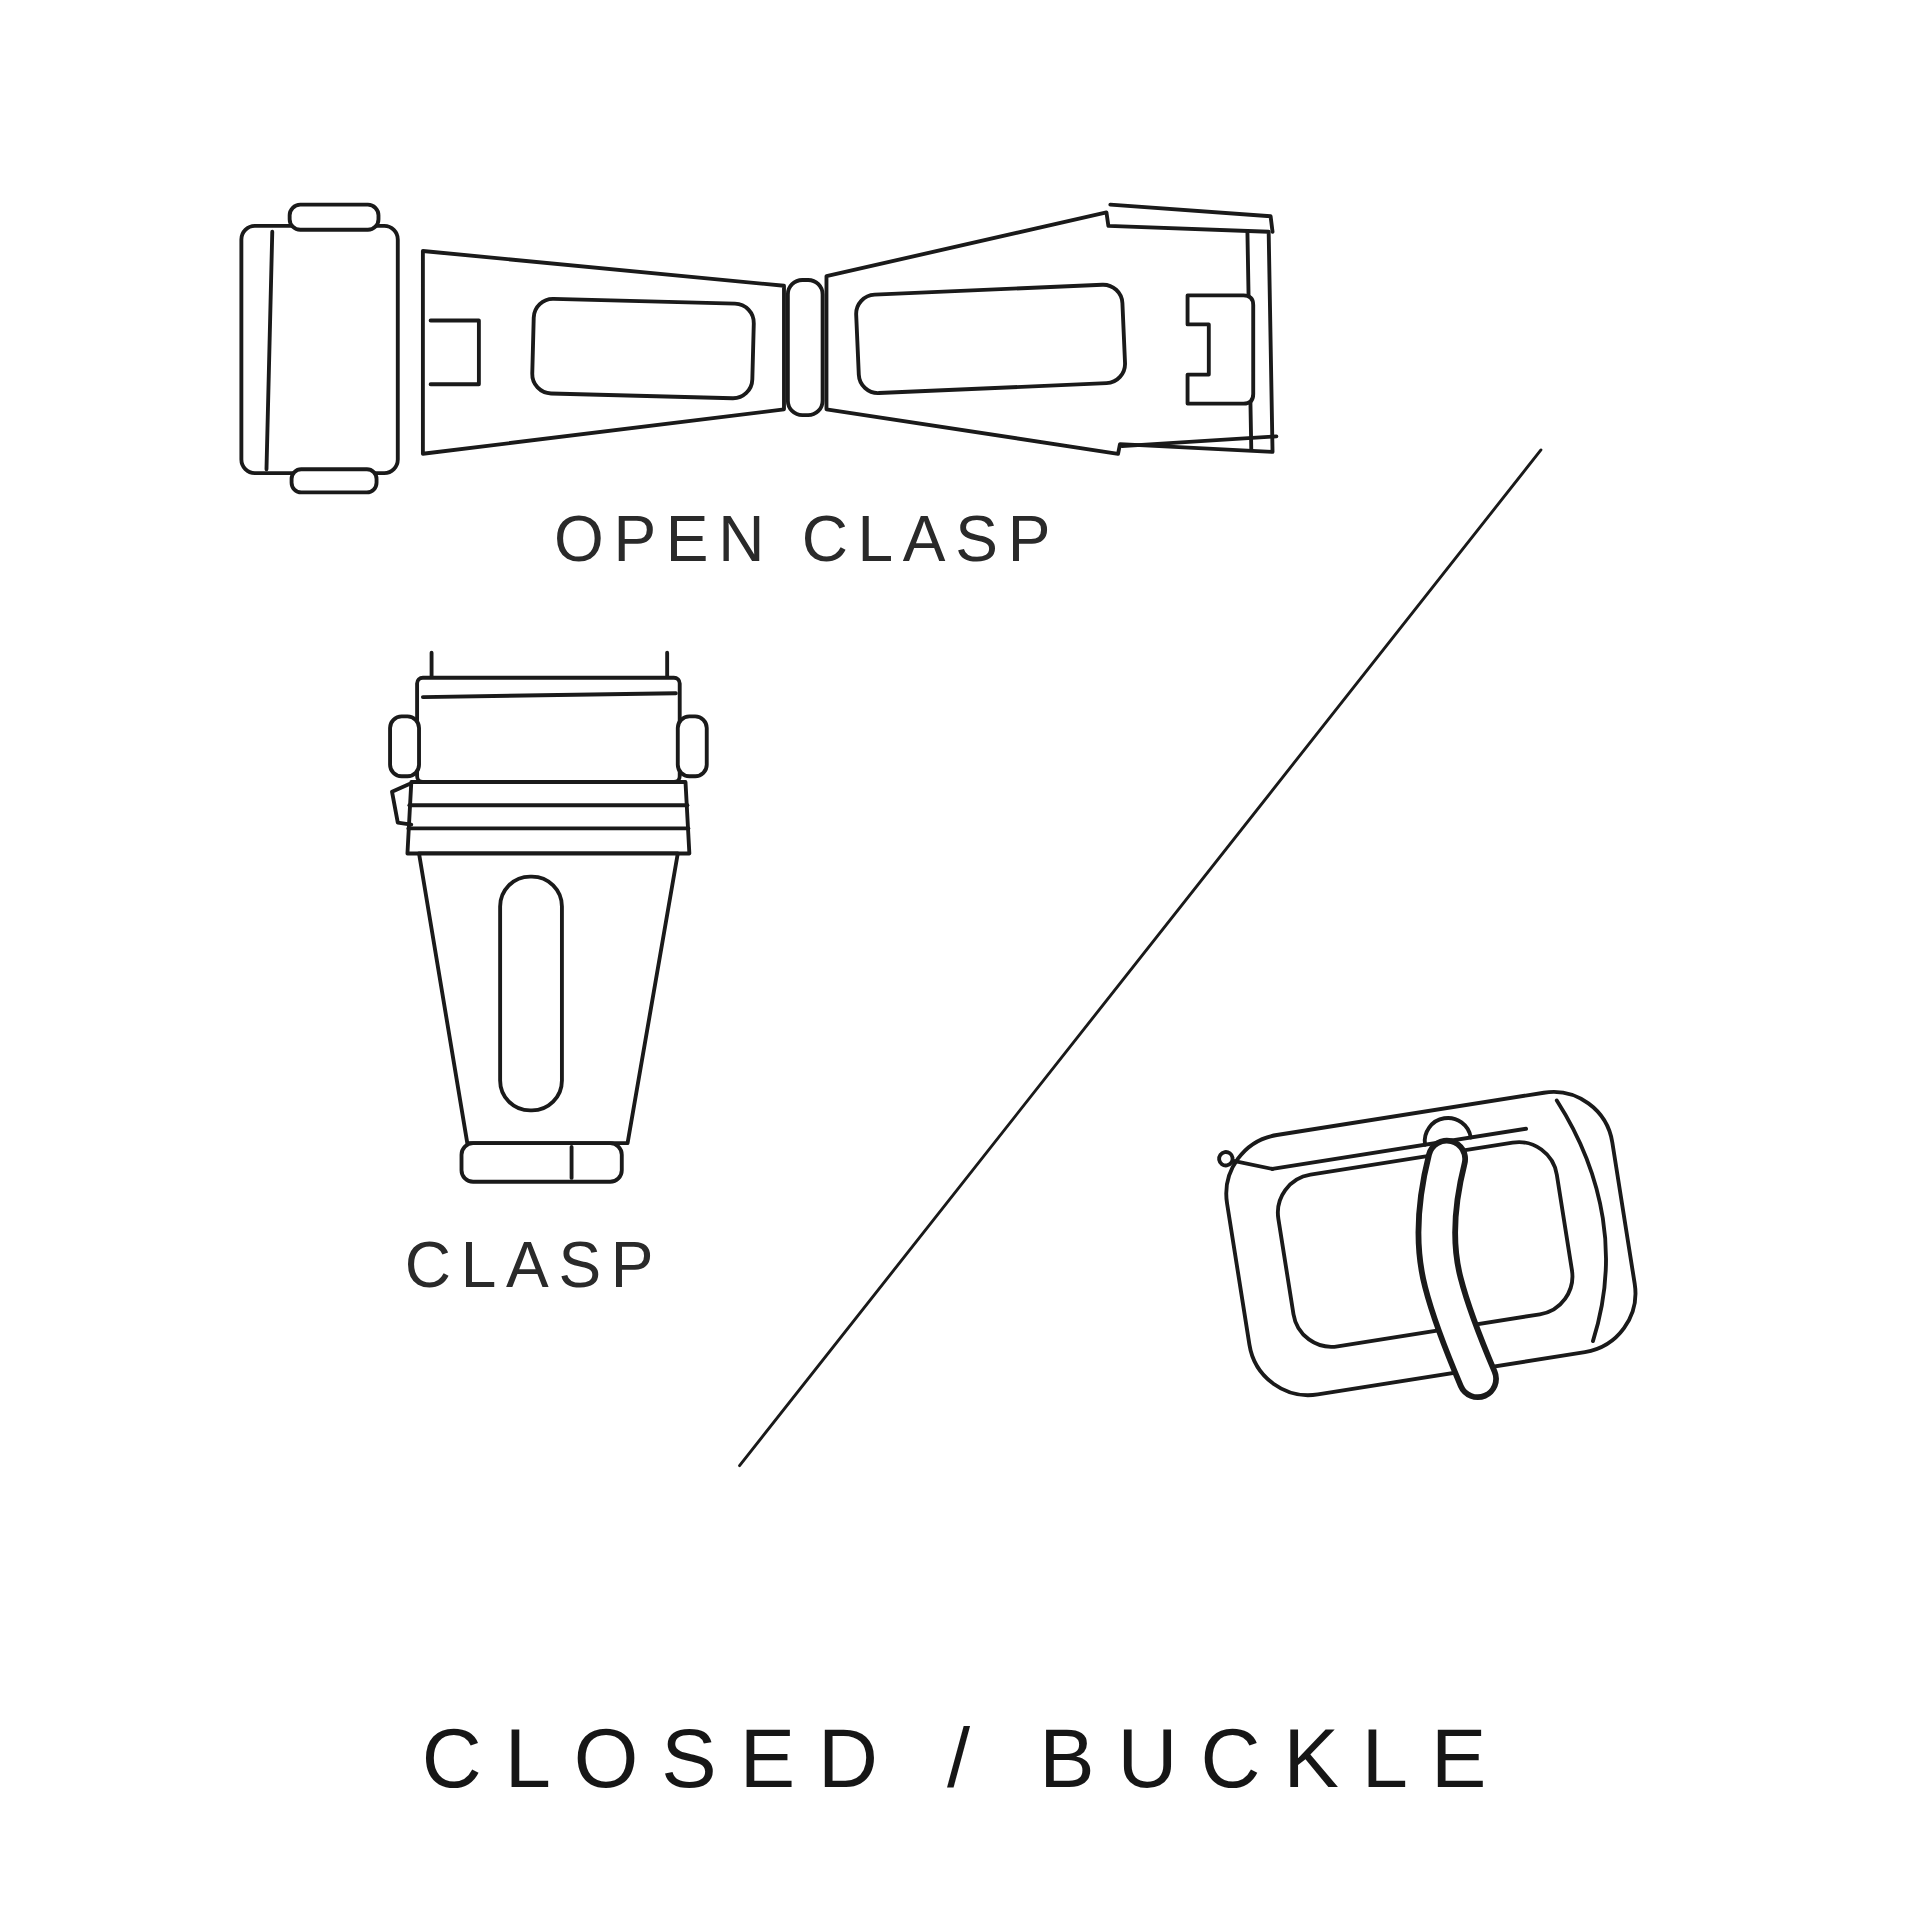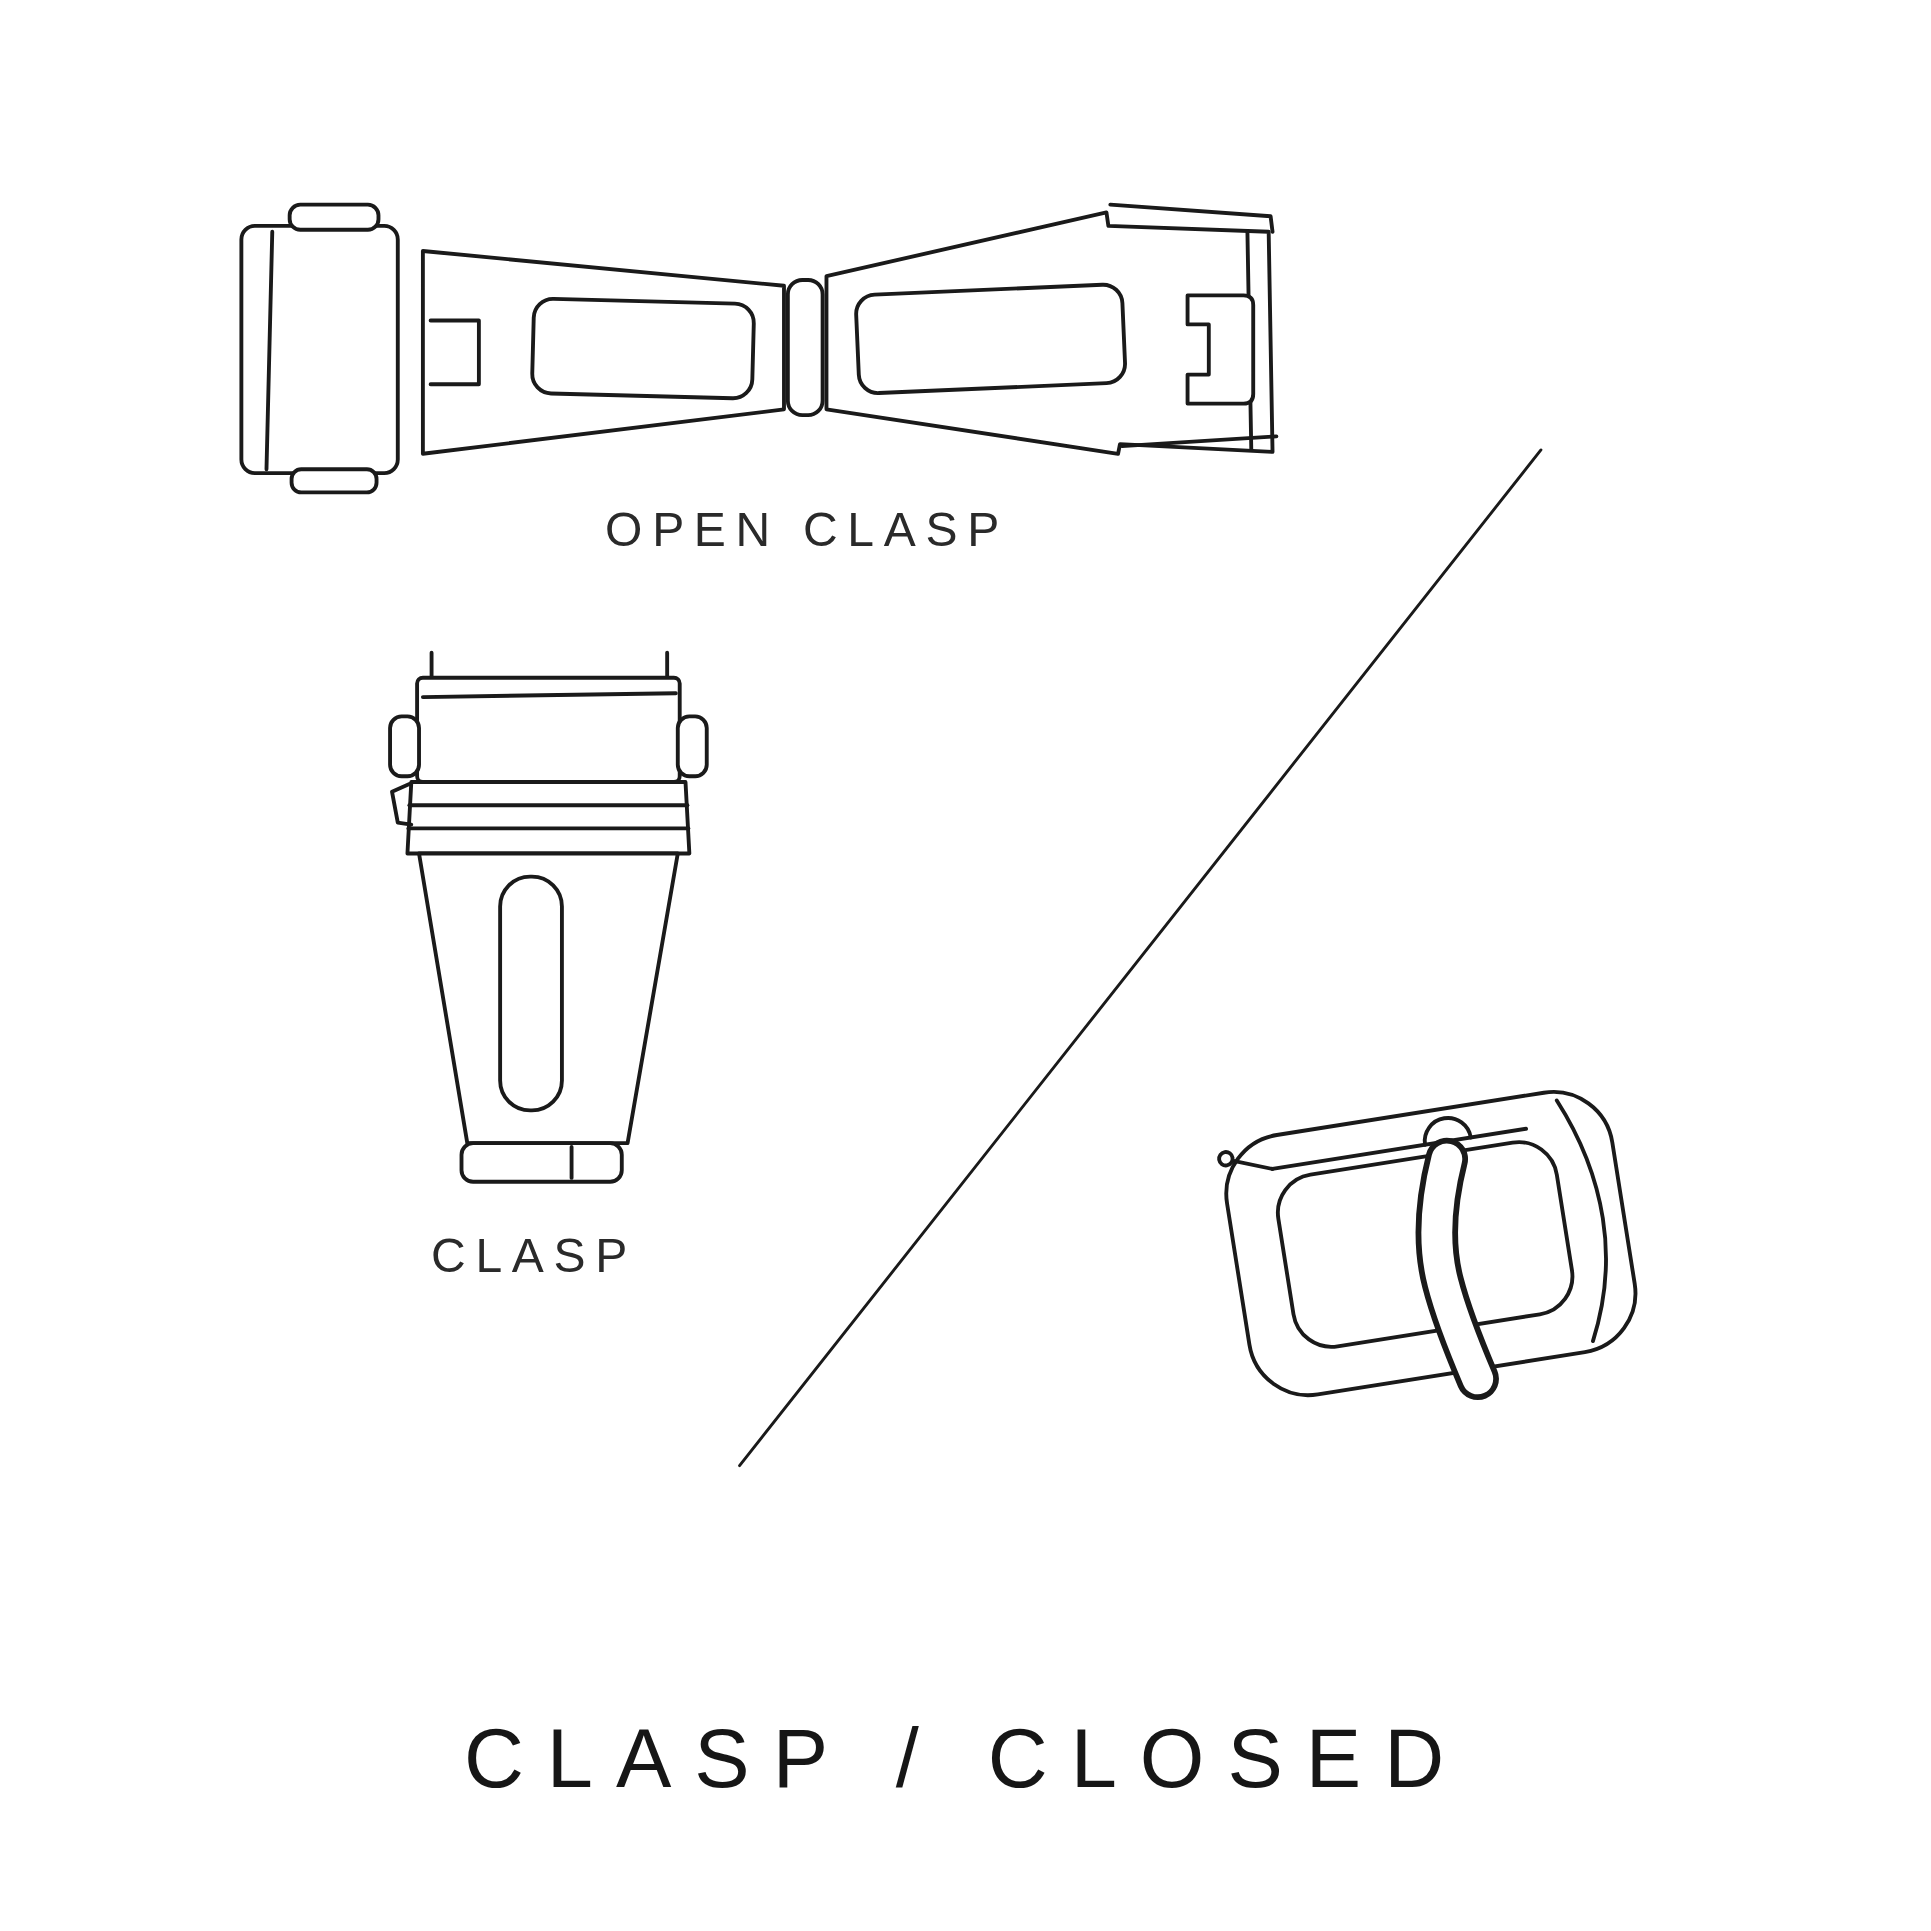--- a/index.html
+++ b/index.html
@@ -12,21 +12,21 @@
   }
   #art { position: absolute; left: 0; top: 0; }
   .s  { fill: none;    stroke: #1a1a1a; stroke-width: 4; stroke-linejoin: round; stroke-linecap: round; }
   .sf { fill: #ffffff; stroke: #1a1a1a; stroke-width: 4; stroke-linejoin: round; stroke-linecap: round; }
   .thin { fill: none; stroke: #1a1a1a; stroke-width: 3; stroke-linecap: round; }
   .tb { fill: none; stroke: #1a1a1a; stroke-width: 44; stroke-linecap: round; }
   .tw { fill: none; stroke: #ffffff; stroke-width: 32; stroke-linecap: round; }
   .label {
     position: absolute;
     text-align: center;
-    font-size: 48px;
+    font-size: 64px;
     font-weight: 500;
     letter-spacing: 9.7px;
     color: #2a2a2a;
   }
   .title {
     position: absolute;
     text-align: center;
     font-size: 83px;
     font-weight: 500;
     letter-spacing: 23px;
@@ -101,16 +101,16 @@
       <path class="tw" d="M 30 -84 C 12 -42 2 2 6 42 C 9 74 16 106 26 146"></path>
 
       <path class="s" d="M 10 -102 A 24 24 0 1 1 58 -102"></path>
     </g>
   </svg>
 
   <div class="label" style="left:324px; top:502px; width:966px;">OPEN CLASP</div>
 
   <div class="label" style="left:148px; top:1228px; width:772px;">CLASP</div>
 
-  <div class="title" style="left:0px; top:1711px; width:1931px;">CLASP / CLOSED</div>
+  <div class="title" style="left:0px; top:1711px; width:1931px;">CLOSED / BUCKLE</div>
 
 </main>
 
 
 </body></html>

